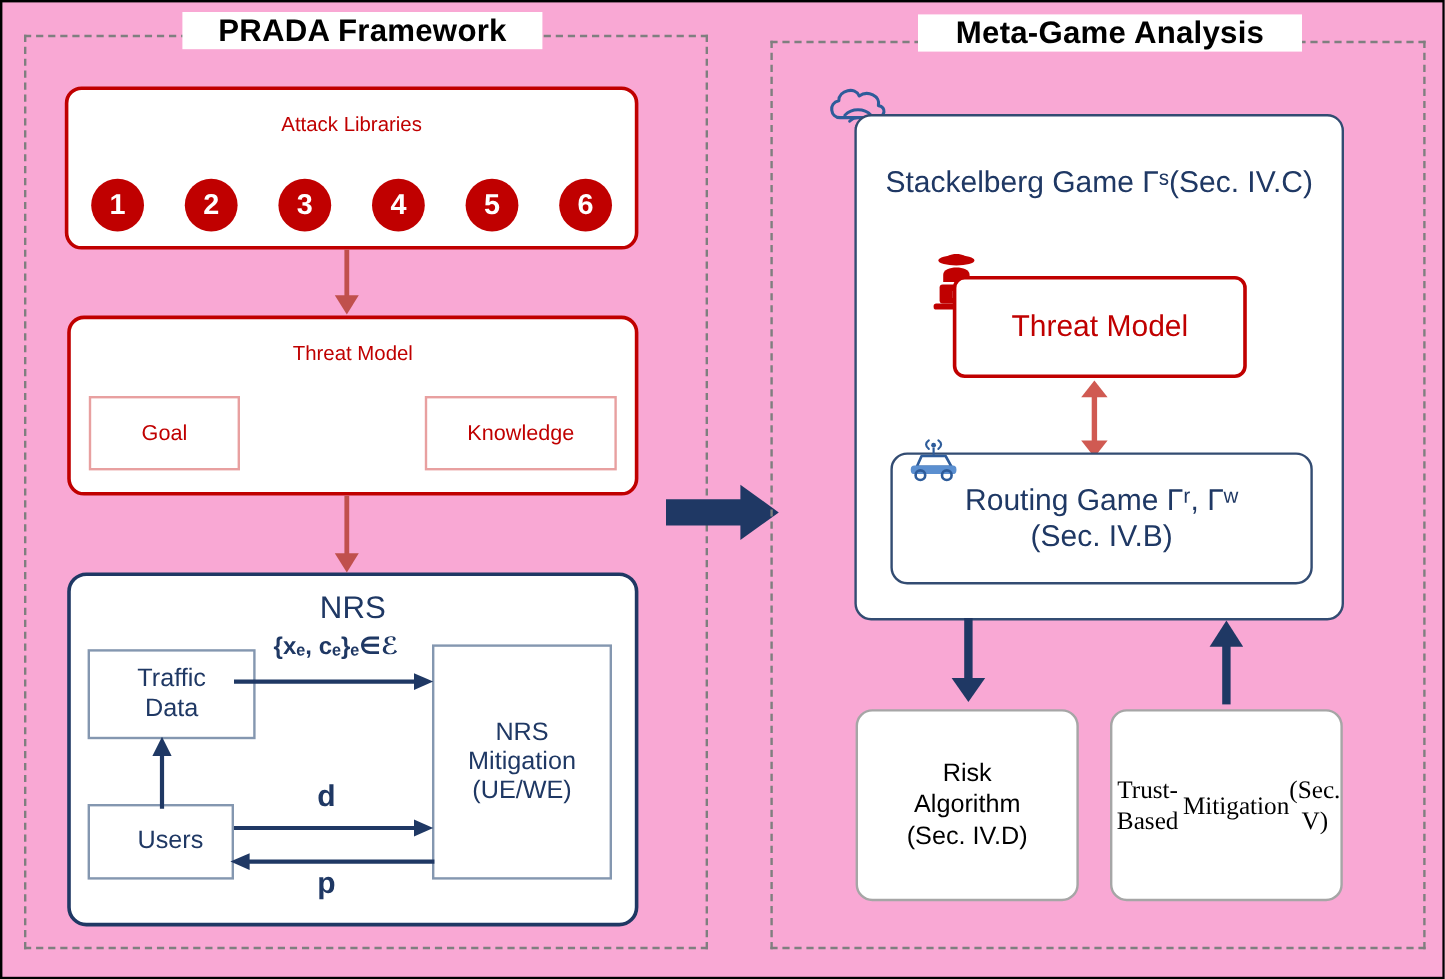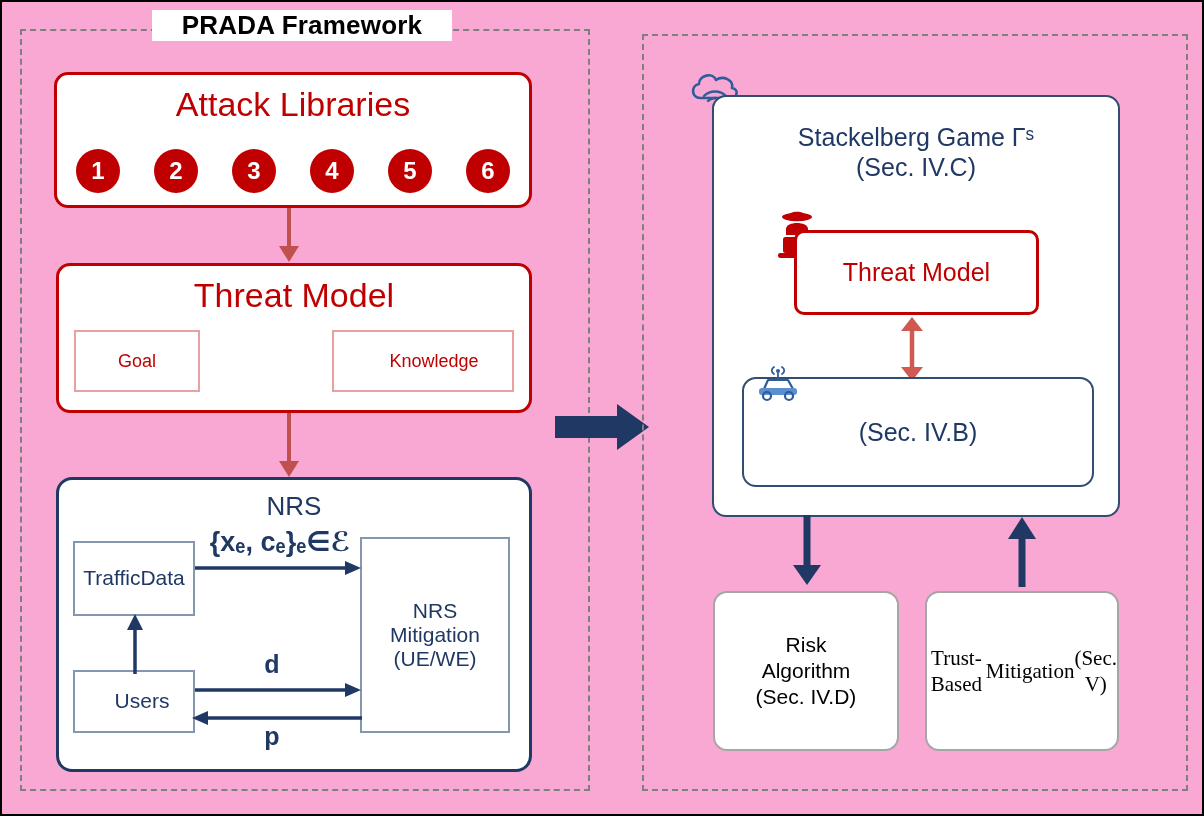--- a/index.html
+++ b/index.html
@@ -11,21 +11,21 @@
 
   
   .panel-title{font-weight:bold;color:#000;font-size:26px;letter-spacing:.2px;
                background:#fff;padding:0 10px;z-index:6;white-space:nowrap;}
 
   
   .dashed{border:2px dashed #7f7f7f;background:transparent;}
 
   
   .red-box{border:3px solid #C00000;border-radius:14px;background:#fff;}
-  .red-title{color:#C00000;font-size:34px;}
+  .red-title{color:#C00000;font-size:17px;}
   .red-sub{border:2px solid #E8A0A0;background:#fff;color:#C00000;font-size:18px;}
 
   
   .navy-box{border:3px solid #1F3864;border-radius:16px;background:#fff;}
   .navy-title{color:#1F3864;font-size:26px;}
   .gray-box{border:2px solid #8497B0;background:#fff;color:#1F3864;font-size:21px;line-height:1.15;}
   .blue-rounded{border:2.5px solid #334C72;border-radius:14px;background:#fff;}
   .lgray-rounded{border:2px solid #A6A6A6;border-radius:14px;background:#fff;
                  color:#000;font-size:21px;line-height:1.25;}
   .stack-label{color:#1F3864;font-size:25px;line-height:1.22;}
@@ -63,47 +63,47 @@
     <line x1="15" y1="0" x2="15" y2="40" stroke="#C0504D" stroke-width="4"></line>
     <polygon points="5,38 25,38 15,54" fill="#C0504D"></polygon>
   </svg>
 
   <div class="abs red-box" style="left:54px;top:261px;width:476px;height:150px;"></div>
   <div class="abs red-title ctr" style="left:54px;top:275px;width:476px;height:36px;">Threat Model</div>
 
   <div class="abs" style="left:72px;top:332px;width:440px;height:58px;display:flex;
               align-items:flex-end;justify-content:space-between;">
     <div class="red-sub ctr" style="width:122px;height:58px;">Goal</div>
-    <div class="red-sub ctr" style="width:156px;height:58px;padding-left:22px;">Knowledge</div>
+    <div class="red-sub ctr" style="width:156px;height:58px;">Knowledge</div>
   </div>
 
   <svg class="abs" style="left:272px;top:411px;width:30px;height:66px;">
     <line x1="15" y1="0" x2="15" y2="50" stroke="#C0504D" stroke-width="4"></line>
     <polygon points="5,48 25,48 15,64" fill="#C0504D"></polygon>
   </svg>
 
   <div class="abs navy-box" style="left:54px;top:475px;width:476px;height:295px;"></div>
   <div class="abs navy-title ctr" style="left:54px;top:487px;width:476px;height:34px;">NRS</div>
 
-  <div class="abs gray-box ctr" style="left:71px;top:539px;width:122px;height:75px;flex-direction:row;">
+  <div class="abs gray-box ctr" style="left:71px;top:539px;width:140px;height:75px;flex-direction:column;">
     <span>Traffic</span>
     <span>Data</span>
   </div>
 
   <div class="abs gray-box ctr" style="left:71px;top:668px;width:122px;height:63px;padding-left:16px;">
       <span>Users</span>
     </div>
 
   <div class="abs gray-box ctr" style="left:358px;top:535px;width:150px;height:196px;flex-direction:column;">
     <span>NRS</span>
     <span>Mitigation</span>
     <span>(UE/WE)</span>
   </div>
 
-  <div class="abs mathlbl" style="left:196px;top:524px;width:164px;font-size:27px;text-align:center;">{xₑ, cₑ}ₑ∈ℰ</div>
+  <div class="abs mathlbl" style="left:196px;top:524px;width:164px;font-size:20px;text-align:center;">{xₑ, cₑ}ₑ∈ℰ</div>
 
   <svg class="abs" style="left:193px;top:556px;width:170px;height:20px;">
     <line x1="0" y1="10" x2="152" y2="10" stroke="#1F3864" stroke-width="3.5"></line>
     <polygon points="150,3 166,10 150,17" fill="#1F3864"></polygon>
   </svg>
 
   <svg class="abs" style="left:122px;top:612px;width:22px;height:60px;">
     <line x1="11" y1="60" x2="11" y2="14" stroke="#1F3864" stroke-width="3.5"></line>
     <polygon points="3,16 19,16 11,0" fill="#1F3864"></polygon>
   </svg>
@@ -120,32 +120,33 @@
     <polygon points="18,3 18,17 2,10" fill="#1F3864"></polygon>
   </svg>
 
   <div class="abs mathlbl" style="left:250px;top:720px;width:40px;font-size:25px;text-align:center;">p</div>
 
   <svg class="abs" style="left:553px;top:400px;width:96px;height:50px;">
     <polygon points="0,14 62,14 62,2 94,25 62,48 62,36 0,36" fill="#1F3864"></polygon>
   </svg>
 
   <div class="abs dashed" style="left:640px;top:32px;width:546px;height:757px;"></div>
+  <div class="abs panel-title" style="left:763px;top:10px;width:320px;text-align:center;">Meta-Game Analysis</div>
 
   <svg class="abs" style="left:684px;top:66px;width:56px;height:48px;" viewBox="0 0 56 48">
     <path d="M14 30 C6 30 4 18 13 16 C13 7 27 4 30 12 C37 7 48 12 46 20
              C53 21 52 30 44 30 Z" fill="none" stroke="#2E5C9A" stroke-width="2.6" stroke-linejoin="round"></path>
     <path d="M18 28 C24 22 34 22 40 28" fill="none" stroke="#2E5C9A" stroke-width="2.4" stroke-linecap="round"></path>
     <path d="M22 33 C26 29 32 29 36 33" fill="none" stroke="#2E5C9A" stroke-width="2.4" stroke-linecap="round"></path>
     <circle cx="29" cy="38" r="2.6" fill="#2E5C9A"></circle>
   </svg>
 
   <div class="abs blue-rounded" style="left:710px;top:93px;width:408px;height:422px;"></div>
 
-  <div class="abs stack-label ctr" style="left:710px;top:110px;width:408px;height:80px;flex-direction:column;">
+  <div class="abs stack-label ctr" style="left:710px;top:110px;width:408px;height:80px;flex-direction:row;">
     <span>Stackelberg Game Γˢ</span>
     <span>(Sec. IV.C)</span>
   </div>
 
   <svg class="abs" style="left:772px;top:205px;width:46px;height:58px;" viewBox="0 0 46 58">
     <ellipse cx="23" cy="10" rx="15" ry="4.2" fill="#C00000"></ellipse>
     <path d="M14 10 C14 3 32 3 32 10 Z" fill="#C00000"></path>
     <path d="M12 22 C12 14 34 14 34 22 L34 28 L12 28 Z" fill="#C00000"></path>
     <rect x="9" y="30" width="28" height="16" rx="2.5" fill="#C00000"></rect>
     <rect x="20" y="35" width="6" height="7" rx="1" fill="#fff"></rect>
@@ -157,20 +158,21 @@
   <div class="abs ctr" style="left:792px;top:228px;width:245px;height:85px;color:#C00000;font-size:25px;">Threat Model</div>
 
   <svg class="abs" style="left:895px;top:315px;width:30px;height:64px;">
     <line x1="15" y1="12" x2="15" y2="52" stroke="#D05A52" stroke-width="4.5"></line>
     <polygon points="4,14 26,14 15,0" fill="#D05A52"></polygon>
     <polygon points="4,50 26,50 15,64" fill="#D05A52"></polygon>
   </svg>
 
   <div class="abs blue-rounded" style="left:740px;top:375px;width:352px;height:110px;"></div>
   <div class="abs stack-label ctr" style="left:740px;top:388px;width:352px;height:84px;flex-direction:column;">
+    <span>Routing Game Γʳ, Γʷ</span>
     <span>(Sec. IV.B)</span>
   </div>
 
   <svg class="abs" style="left:750px;top:361px;width:52px;height:40px;" viewBox="0 0 52 40">
     <path d="M22 4 C19 6 19 9 22 11" fill="none" stroke="#2E5C9A" stroke-width="1.8" stroke-linecap="round"></path>
     <path d="M30 4 C33 6 33 9 30 11" fill="none" stroke="#2E5C9A" stroke-width="1.8" stroke-linecap="round"></path>
     <circle cx="26" cy="8" r="2" fill="#2E5C9A"></circle>
     <line x1="26" y1="10" x2="26" y2="16" stroke="#2E5C9A" stroke-width="1.8"></line>
     <path d="M12 26 L16 17 L36 17 L41 26 Z" fill="none" stroke="#2E5C9A" stroke-width="2.2" stroke-linejoin="round"></path>
     <rect x="7" y="25" width="38" height="7" rx="3" fill="#5B8FD0"></rect>

